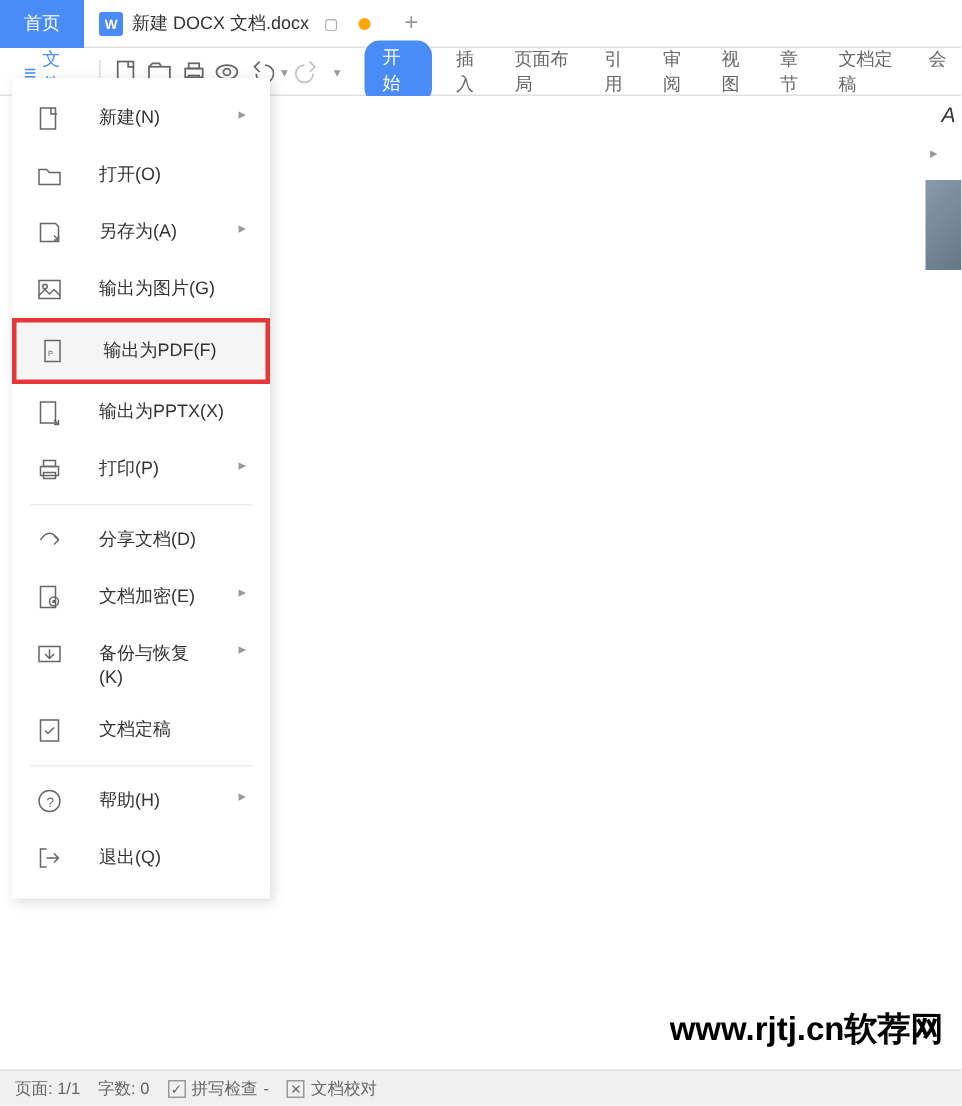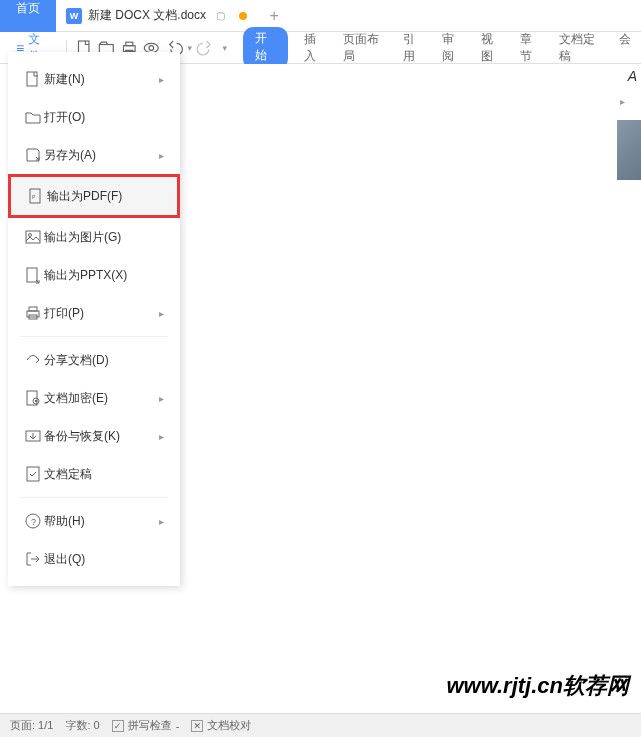--- a/index.html
+++ b/index.html
@@ -1,51 +1,51 @@
 <!DOCTYPE html>
 <html><head>
   <meta charset="utf-8">
   <style>
     * { margin: 0; padding: 0; box-sizing: border-box; }
     body { font-family: "Microsoft YaHei", Arial, sans-serif; font-size: 12px; color: #333; background: #fff; width: 641px; height: 737px; overflow: hidden; position: relative; }
     
     .titlebar { display: flex; align-items: center; height: 32px; background: #fff; border-bottom: 1px solid #e0e0e0; }
-    .home-tab { background: #4a8cf7; color: #fff; padding: 0 16px; height: 32px; display: flex; cursor: pointer; }
+    .home-tab { background: #4a8cf7; color: #fff; padding: 0 16px; height: 32px; display: flex; align-items: center; cursor: pointer; }
     .doc-tab { display: flex; align-items: center; padding: 0 10px; height: 32px; gap: 6px; }
     .doc-icon { width: 16px; height: 16px; background: #4a8cf7; display: flex; align-items: center; justify-content: center; color: #fff; font-size: 9px; font-weight: bold; border-radius: 2px; }
     .tab-ind { width: 8px; height: 8px; border-radius: 50%; background: #ffa500; margin-left: 8px; }
     .tab-close-area { margin-left: 4px; color: #999; font-size: 10px; }
     .add-tab { padding: 0 12px; color: #999; font-size: 16px; cursor: pointer; }
     
     .toolbar { display: flex; align-items: center; height: 32px; padding: 0 8px; gap: 4px; border-bottom: 1px solid #e0e0e0; }
     .menu-btn { display: flex; align-items: center; gap: 4px; padding: 3px 8px; cursor: pointer; color: #4a8cf7; }
     .menu-icon { font-size: 14px; }
     .tb-icon { width: 20px; height: 20px; display: flex; align-items: center; justify-content: center; color: #666; cursor: pointer; }
     .tb-sep { width: 1px; height: 16px; background: #ddd; margin: 0 4px; }
     .ribbon-tabs { display: flex; gap: 14px; margin-left: 12px; }
     .ribbon-tab { color: #666; cursor: pointer; padding: 4px 2px; }
     .ribbon-tab.active { background: #4a8cf7; color: #fff; padding: 3px 12px; border-radius: 10px; }
     
     .file-menu { position: absolute; left: 8px; top: 52px; width: 172px; background: #fff; box-shadow: 2px 2px 8px rgba(0,0,0,0.15); z-index: 100; padding: 8px 0; }
-    .file-item { display: flex; align-items: center; padding: 10px 16px; cursor: pointer; gap: 2px; position: relative; }
+    .file-item { display: flex; padding: 10px 16px; cursor: pointer; gap: 24px; position: relative; }
     .file-item.highlighted { border: 3px solid #e63838; }
     .file-item.active { background: #f5f5f5; }
     .fi-icon { width: 18px; height: 18px; display: flex; align-items: center; justify-content: center; color: #666; flex-shrink: 0; }
     .fi-text { flex: 1; color: #333; }
     .fi-arrow { color: #999; font-size: 10px; }
     .file-sep { height: 1px; background: #eee; margin: 4px 12px; }
     
     .content-area { position: absolute; left: 188px; top: 64px; right: 0; bottom: 24px; background: #f7f7f7; }
     .doc-page { background: #fff; margin: 0; height: 100%; }
     
     .side-thumb { position: absolute; right: 0; top: 120px; width: 24px; height: 60px; background: linear-gradient(135deg, #8899aa, #667788); }
     .side-a { position: absolute; right: 4px; top: 68px; color: #333; font-size: 14px; font-style: italic; }
     .side-caret { position: absolute; right: 16px; top: 96px; color: #999; font-size: 10px; }
     
-    .watermark { position: absolute; right: 12px; bottom: 36px; font-family: Arial; font-size: 22px; font-weight: bold; color: #000; font-style: italic; }
+    .watermark { position: absolute; right: 12px; bottom: 36px; font-family: Arial; font-size: 22px; font-weight: bold; color: #000; }
     
     .statusbar { position: absolute; left: 0; bottom: 0; right: 0; height: 24px; background: #f0f0f0; border-top: 1px solid #ddd; display: flex; align-items: center; padding: 0 10px; gap: 12px; font-size: 11px; color: #666; margin-top: 12px; }
     .sb-item { display: flex; align-items: center; gap: 4px; }
     .sb-check { width: 12px; height: 12px; border: 1px solid #999; display: inline-flex; align-items: center; justify-content: center; font-size: 9px; }
     
     svg { width: 100%; height: 100%; }
   </style>
 </head>
 <body>
 
@@ -143,38 +143,38 @@
   <div class="file-item">
     <span class="fi-icon">
         <svg viewBox="0 0 18 18">
           <path d="M3 3h10l2 2v10H3z" fill="none" stroke="#666"></path>
           <path d="M12 11l3 3M15 11v3h-3" fill="none" stroke="#666"></path>
         </svg>
       </span>
     <span class="fi-text">另存为(A)</span>
     <span class="fi-arrow">▸</span>
   </div>
-  <div class="file-item highlighted active">
-    <span class="fi-icon">
-        <svg viewBox="0 0 18 18">
-          <rect x="3" y="2" width="10" height="14" fill="none" stroke="#666"></rect>
-          <text x="5" y="12" font-size="5" fill="#666">P</text>
-        </svg>
-      </span>
-    <span class="fi-text">输出为PDF(F)</span>
-  </div>
   <div class="file-item">
     <span class="fi-icon">
         <svg viewBox="0 0 18 18">
           <rect x="2" y="3" width="14" height="12" fill="none" stroke="#666"></rect>
           <circle cx="6" cy="7" r="1.5" fill="none" stroke="#666"></circle>
           <path d="M2 13l4-4 3 3 3-3 4 4" fill="none" stroke="#666"></path>
         </svg>
       </span>
     <span class="fi-text">输出为图片(G)</span>
+  </div>
+  <div class="file-item highlighted active">
+    <span class="fi-icon">
+        <svg viewBox="0 0 18 18">
+          <rect x="3" y="2" width="10" height="14" fill="none" stroke="#666"></rect>
+          <text x="5" y="12" font-size="5" fill="#666">P</text>
+        </svg>
+      </span>
+    <span class="fi-text">输出为PDF(F)</span>
   </div>
   <div class="file-item">
     <span class="fi-icon">
         <svg viewBox="0 0 18 18">
           <rect x="3" y="2" width="10" height="14" fill="none" stroke="#666"></rect>
           <path d="M12 14l3 3M15 14v3h-3" fill="none" stroke="#666"></path>
         </svg>
       </span>
     <span class="fi-text">输出为PPTX(X)</span>
   </div>

